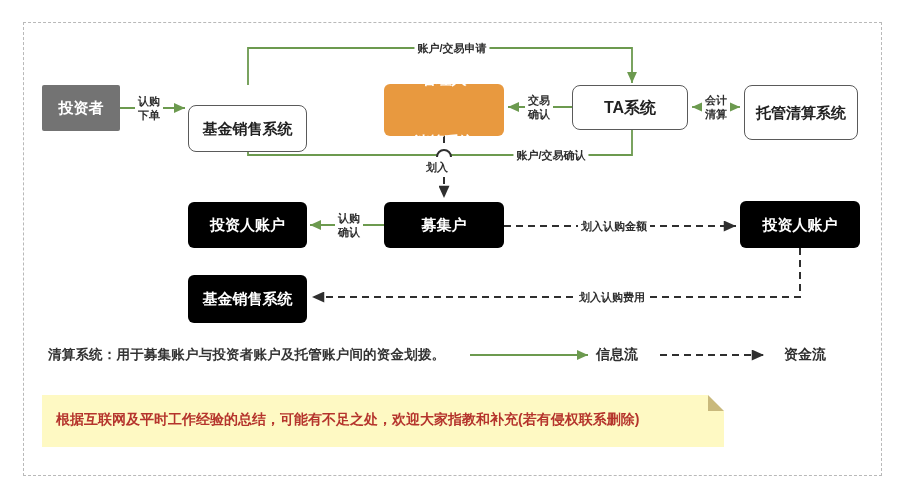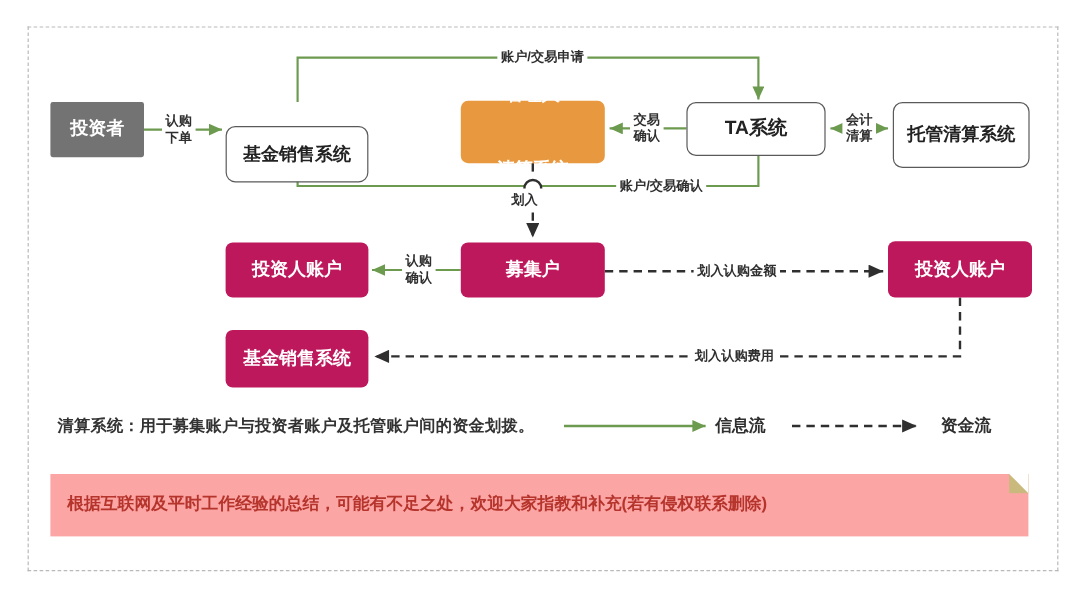--- a/index.html
+++ b/index.html
@@ -6,31 +6,31 @@
   #canvas{position:relative;width:906px;height:500px;background:#fff;
           font-family:"Liberation Sans","DejaVu Sans",sans-serif;overflow:hidden;}
   #frame{position:absolute;left:23px;top:22px;width:857px;height:452px;
          border:1px dashed #b9b9b9;}
   svg.lines{position:absolute;left:0;top:0;width:906px;height:500px;}
   .node{position:absolute;display:flex;flex-direction:column;align-items:center;
         justify-content:center;font-weight:bold;text-align:center;box-sizing:border-box;
         font-size:15px;line-height:18px;}
   .node.green{background:#737373;color:#fff;border-radius:2px;}
   .node.orange{background:#e8993f;color:#fff;border-radius:6px;gap:45px;}
-  .node.blue{background:#be185d;color:#fff;border-radius:6px;}
+  .node.blue{background:#000000;color:#fff;border-radius:6px;}
   .node.white{background:#fff;color:#222;border:1.5px solid #5a5a5a;border-radius:8px;}
   .lbl{position:absolute;transform:translate(-50%,-50%);background:#fff;
        font-weight:bold;color:#2f2f2f;font-size:11px;line-height:14px;
        text-align:center;padding:0 3px;white-space:nowrap;}
   .legend-lbl{position:absolute;transform:translate(0,-50%);font-weight:bold;
        color:#2f2f2f;font-size:14px;white-space:nowrap;}
   #footnote{position:absolute;left:48px;top:355px;transform:translate(0,-50%);
        font-weight:bold;color:#333;font-size:13.5px;white-space:nowrap;letter-spacing:.2px;}
-  #disclaimer{position:absolute;left:42px;top:395px;width:815px;height:52px;
-       background:#fca5a5;box-sizing:border-box;padding:16px 0 0 14px;}
+  #disclaimer{position:absolute;left:42px;top:395px;width:682px;height:52px;
+       background:#fef9c3;box-sizing:border-box;padding:16px 0 0 14px;}
   #disclaimer .fold{position:absolute;top:0;right:0;width:0;height:0;
        border-style:solid;border-width:0 16px 16px 0;
        border-color:transparent #ffffff #c9b97c transparent;}
   #disclaimer .dtext{font-weight:bold;color:#b5342c;font-size:14px;white-space:nowrap;}
 </style>
 </head>
 <body>
 
 <div id="canvas">
 

